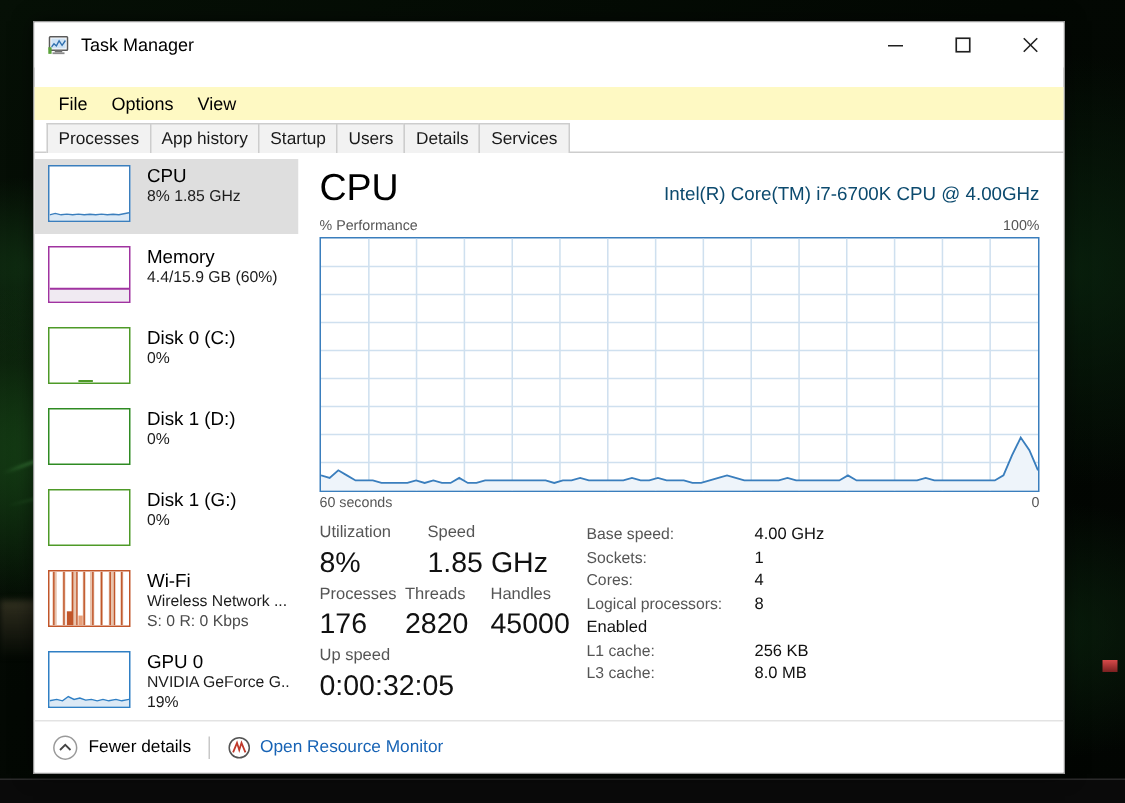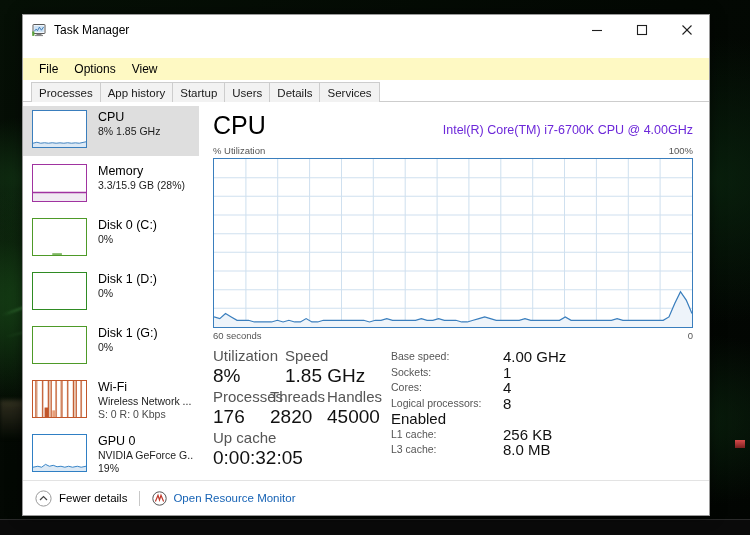--- a/index.html
+++ b/index.html
@@ -199,21 +199,21 @@
     align-items: baseline;
     justify-content: space-between;
   }
   #main-title {
     font-size: 25px;
     color: #000;
     line-height: 30px;
   }
   #cpu-model {
     font-size: 12.5px;
-    color: #6d28d9;
+    color: #0c4a6e;
   }
   #chart-labels {
     display: flex;
     justify-content: space-between;
     font-size: 9.5px;
     color: #555;
     margin-top: 5px;
     margin-bottom: 2px;
   }
   #chart-box {
@@ -236,42 +236,42 @@
     display: flex;
     margin-top: 7px;
   }
   #stats-left {
     width: 172px;
     flex: none;
   }
   .stat-row { display: flex; }
   .stat-cell { flex: none; }
   .stat-label {
-    font-size: 15px;
+    font-size: 11px;
     color: #555;
     line-height: 15px;
   }
   .stat-value {
     font-size: 19px;
     color: #111;
     line-height: 26px;
   }
   #stats-right { flex: 1; padding-left: 6px; padding-top: 1px; }
   .sr-row {
     display: flex;
     line-height: 15.5px;
   }
   .sr-label {
     width: 112px;
     flex: none;
     font-size: 10.5px;
     color: #555;
   }
   .sr-value {
-    font-size: 15px;
+    font-size: 11px;
     color: #111;
   }
 
   
   #footer {
     height: 34px;
     flex: none;
     display: flex;
     align-items: center;
     padding-left: 12px;
@@ -375,21 +375,21 @@
 
       <div class="side-item">
         <span class="thumb" style="border:1px solid #a033a0">
           <svg viewBox="0 0 55 38" preserveAspectRatio="none">
             <rect x="0" y="29" width="55" height="9" fill="#f0eaf2"></rect>
             <line x1="0" y1="29" x2="55" y2="29" stroke="#a033a0" stroke-width="1.4"></line>
           </svg>
         </span>
         <span class="side-text">
           <span class="side-title" style="display:block">Memory</span>
-          <span class="side-sub" style="display:block">3.3/15.9 GB (28%)</span>
+          <span class="side-sub" style="display:block">4.4/15.9 GB (60%)</span>
         </span>
       </div>
 
       <div class="side-item">
         <span class="thumb" style="border:1px solid #4e9a28">
           <svg viewBox="0 0 55 38" preserveAspectRatio="none">
             <line x1="20" y1="37" x2="30" y2="37" stroke="#4e9a28" stroke-width="1.4"></line>
           </svg>
         </span>
         <span class="side-text">
@@ -471,21 +471,21 @@
     </div>
 
     <div id="main">
 
       <div id="main-head">
         <span id="main-title">CPU</span>
         <span id="cpu-model">Intel(R) Core(TM) i7-6700K CPU @ 4.00GHz</span>
       </div>
 
       <div id="chart-labels">
-        <span>% Utilization</span>
+        <span>% Performance</span>
         <span>100%</span>
       </div>
 
       <div id="chart-box">
         <svg id="chart-svg" viewBox="0 0 466 168" preserveAspectRatio="none">
           <g id="grid-lines" stroke="#cfe0ef" stroke-width="1">
               <line x1="31.1" y1="0" x2="31.1" y2="168"></line>
               <line x1="62.1" y1="0" x2="62.1" y2="168"></line>
               <line x1="93.2" y1="0" x2="93.2" y2="168"></line>
               <line x1="124.3" y1="0" x2="124.3" y2="168"></line>
@@ -540,21 +540,21 @@
               <div class="stat-label">Threads</div>
               <div class="stat-value">2820</div>
             </div>
             <div class="stat-cell">
               <div class="stat-label">Handles</div>
               <div class="stat-value">45000</div>
             </div>
           </div>
           <div class="stat-row">
             <div class="stat-cell">
-              <div class="stat-label">Up cache</div>
+              <div class="stat-label">Up speed</div>
               <div class="stat-value">0:00:32:05</div>
             </div>
           </div>
         </div>
 
         <div id="stats-right">
           <div class="sr-row">
             <span class="sr-label">Base speed:</span>
             <span class="sr-value">4.00 GHz</span>
           </div>

